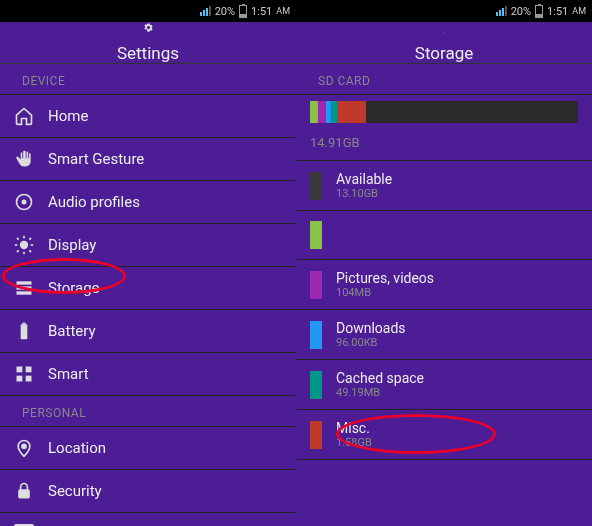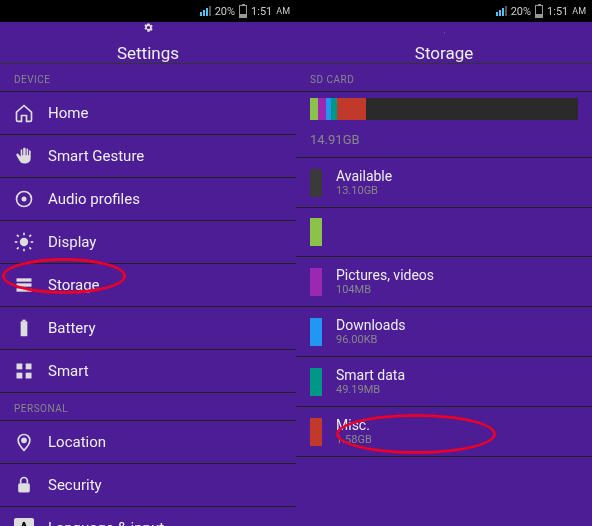--- a/index.html
+++ b/index.html
@@ -23,21 +23,21 @@
   .batt { width: 8px; height: 13px; border: 1px solid #999; position: relative; }
   .batt::before { content:""; position:absolute; bottom:0; left:0; right:0; height:20%; background:#999;}
   .batt::after { content:""; position:absolute; top:-2px; left:2px; width:3px; height:2px; background:#999;}
   .header {
     height: 42px; display: flex; align-items: center; gap: 10px;
     padding: 0 10px; color: #eee; font-size: 17px;
     border-bottom: 1px solid #333;
     flex-direction: column;
   }
   .section-label {
-    color: #888; font-size: 10px; padding: 10px 14px 6px; letter-spacing: .5px;
+    color: #888; font-size: 12px; padding: 10px 22px 6px; letter-spacing: .5px;
     border-bottom: 1px solid #222;
   }
   .setting-row {
     display: flex; align-items: center; gap: 14px;
     padding: 11px 14px; color: #eee; font-size: 15px;
     border-bottom: 1px solid #222;
   }
   .setting-row svg, .setting-row .glyph { width: 20px; height: 20px; flex-shrink:0; }
   .glyph { color:#ddd; font-size:18px; text-align:center; line-height:20px; }
   .storage-bar {
@@ -221,21 +221,21 @@
       <div class="cat-row">
         <div class="swatch" style="background: rgb(33, 150, 243);"></div>
         <div class="cat-text">
           <div class="title">Downloads</div>
           <div class="sub">96.00KB</div>
         </div>
       </div>
       <div class="cat-row">
         <div class="swatch" style="background: rgb(0, 150, 136);"></div>
         <div class="cat-text">
-          <div class="title">Smart data</div>
+          <div class="title">Cached space</div>
           <div class="sub">49.19MB</div>
         </div>
       </div>
       <div class="cat-row">
         <div class="swatch" style="background: rgb(192, 57, 43);"></div>
         <div class="cat-text">
           <div class="title">Misc.</div>
           <div class="sub">1.58GB</div>
         </div>
       </div>

